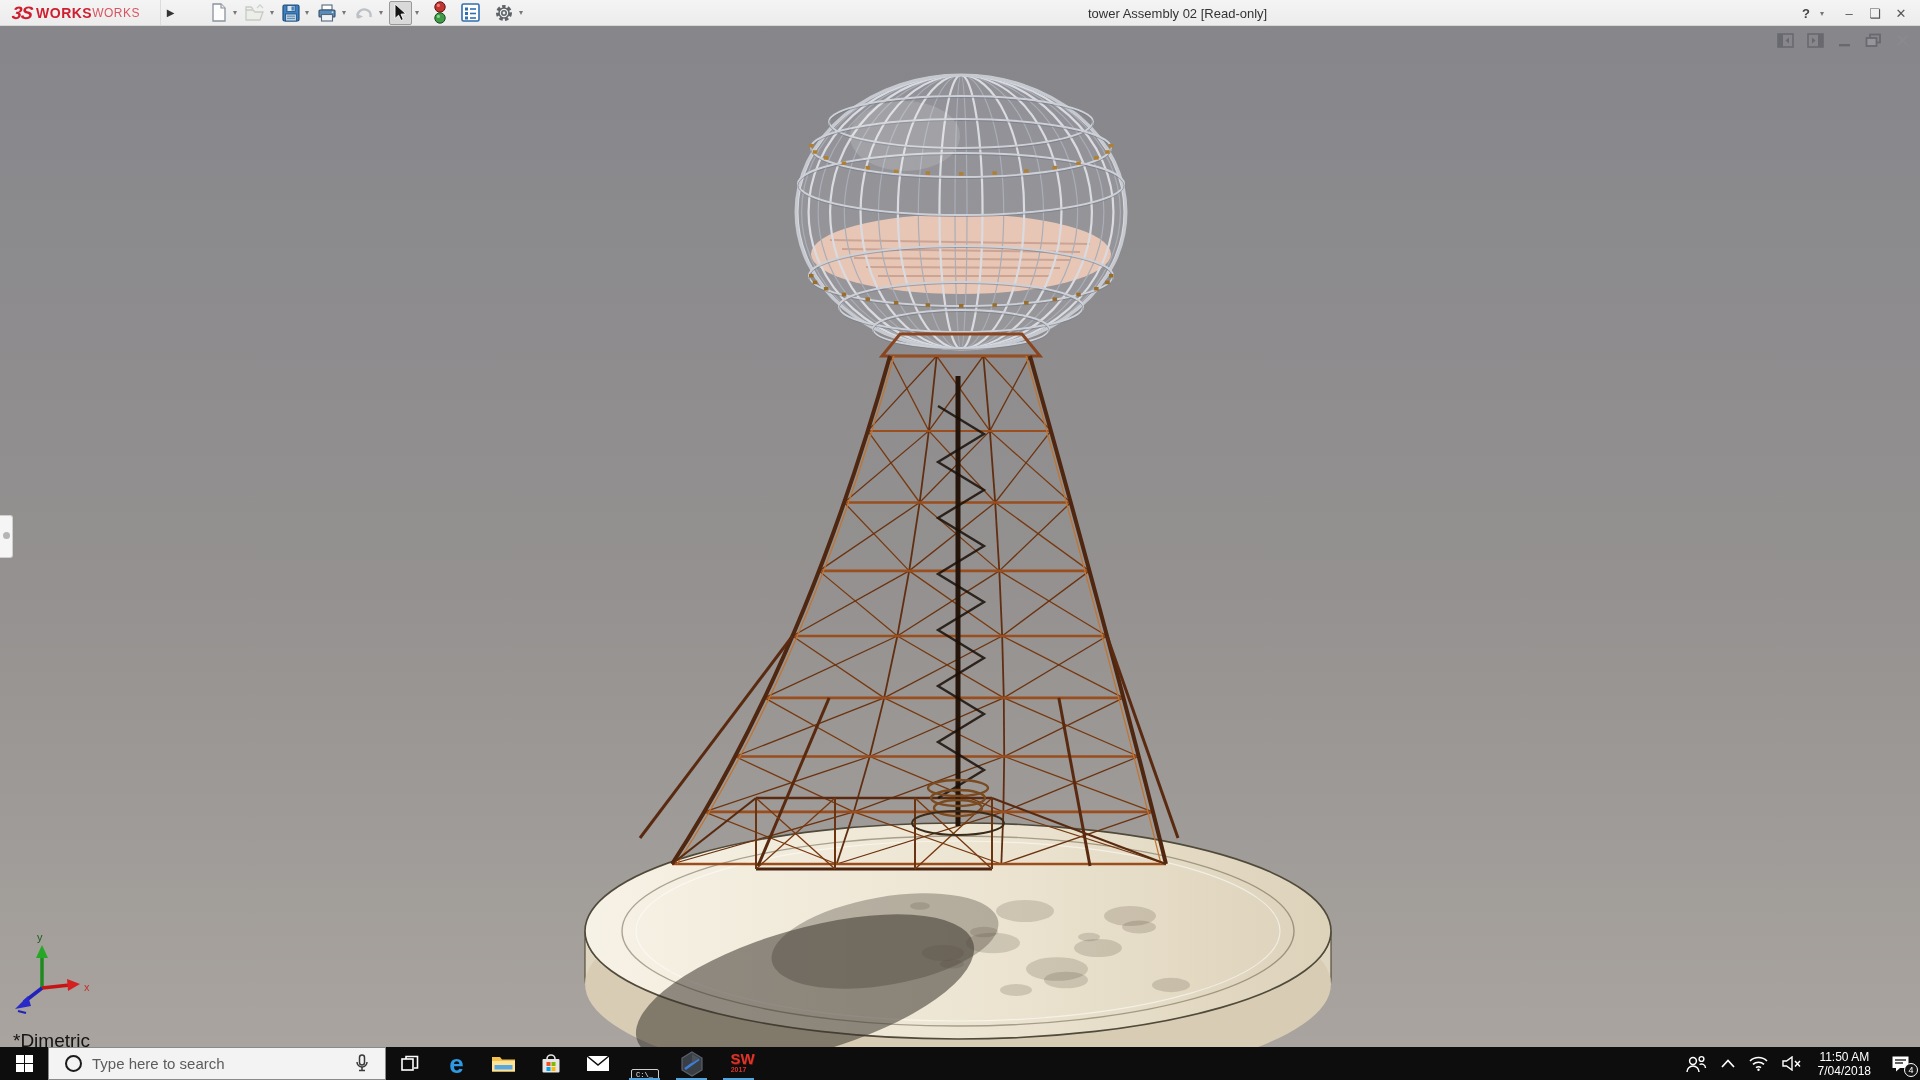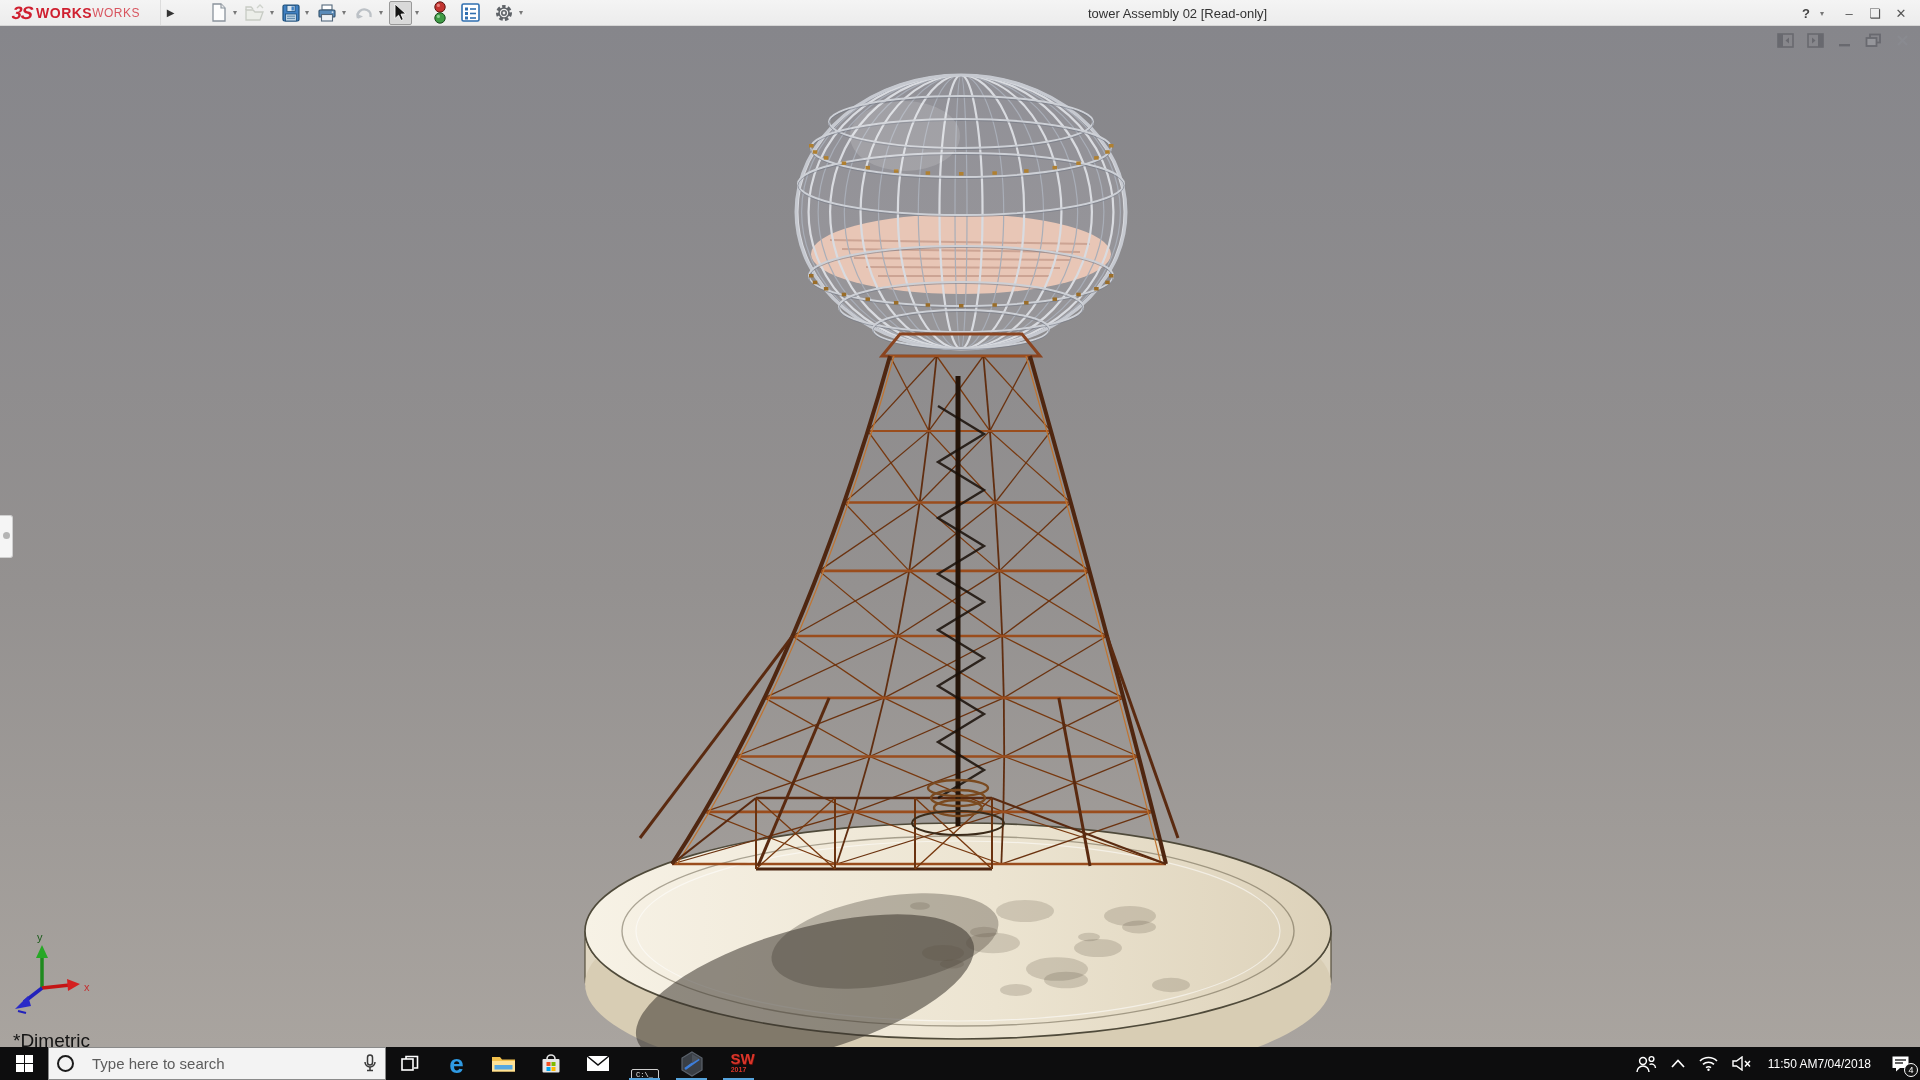--- a/index.html
+++ b/index.html
@@ -48,41 +48,41 @@
 
   
   .taskbar { position:absolute; top:1047px; left:0; width:1920px; height:33px;
     background:#0d0d0e; display:flex; align-items:stretch; z-index:10; }
   .tb-btn { position:relative; display:flex; align-items:center; justify-content:center;
     cursor:pointer; }
   .start { width:48px; }
   .winlogo { display:grid; grid-template-columns:8px 8px; grid-template-rows:8px 8px; gap:1px; }
   .winlogo div { background:#fff; }
   .searchbox { width:338px; background:#f3f3f3; border:1px solid #8a8a8a; display:flex;
-    align-items:center; padding:0 8px; gap:18px; }
+    align-items:center; padding:0 16px; gap:10px; }
   .cortana-ring { width:17px; height:17px; border:2.4px solid #1b1b1b; border-radius:50%;
     flex:0 0 auto; }
   .searchbox input { flex:1; border:none; outline:none; background:transparent;
     font-size:15px; color:#333; font-family:"Liberation Sans",sans-serif; }
   .searchbox input::placeholder { color:#5c5c5c; }
   .task-icon { width:47px; }
   .underline { position:absolute; bottom:0; left:8px; right:8px; height:2.5px;
     background:#56a4dd; }
   .edge-e { font-size:26px; font-weight:bold; color:#2f9ae3; line-height:1; }
   .cmdbox { width:28px; height:22px; background:#111; border:1.5px solid #cfcfcf;
     border-radius:2px; color:#eee; font-family:"Liberation Mono",monospace; font-size:7px;
     padding:1px 2px; text-align:center; line-height:8px;margin-top:32px; }
   .sw-logo { text-align:center; line-height:11px; }
   .sw-logo .sw { font-size:15px; font-weight:bold; color:#d9352a;
     text-shadow:0.5px 0.5px 0 #6b120c; letter-spacing:0;margin-left:8px; }
   .sw-logo .yr { font-size:7px; font-weight:bold; color:#d9352a; display:block; }
   .tray { margin-left:auto; display:flex; align-items:stretch; }
   .tray-btn { position:relative; display:flex; align-items:center; justify-content:center;
     cursor:pointer; padding:0 7px; }
-  .clock { flex-direction:row; line-height:14px; font-size:12px; color:#fff;
+  .clock { flex-direction:column; line-height:14px; font-size:12px; color:#fff;
     text-align:center; padding:16px 9px; }
   .badge { position:absolute; right:2px; bottom:3px; width:14px; height:14px;
     border-radius:50%; background:#141414; border:1.5px solid #fff; color:#fff;
     font-size:9px; display:flex; align-items:center; justify-content:center; }
 </style>
 </head>
 <body>
 
 <div class="stage">
 

